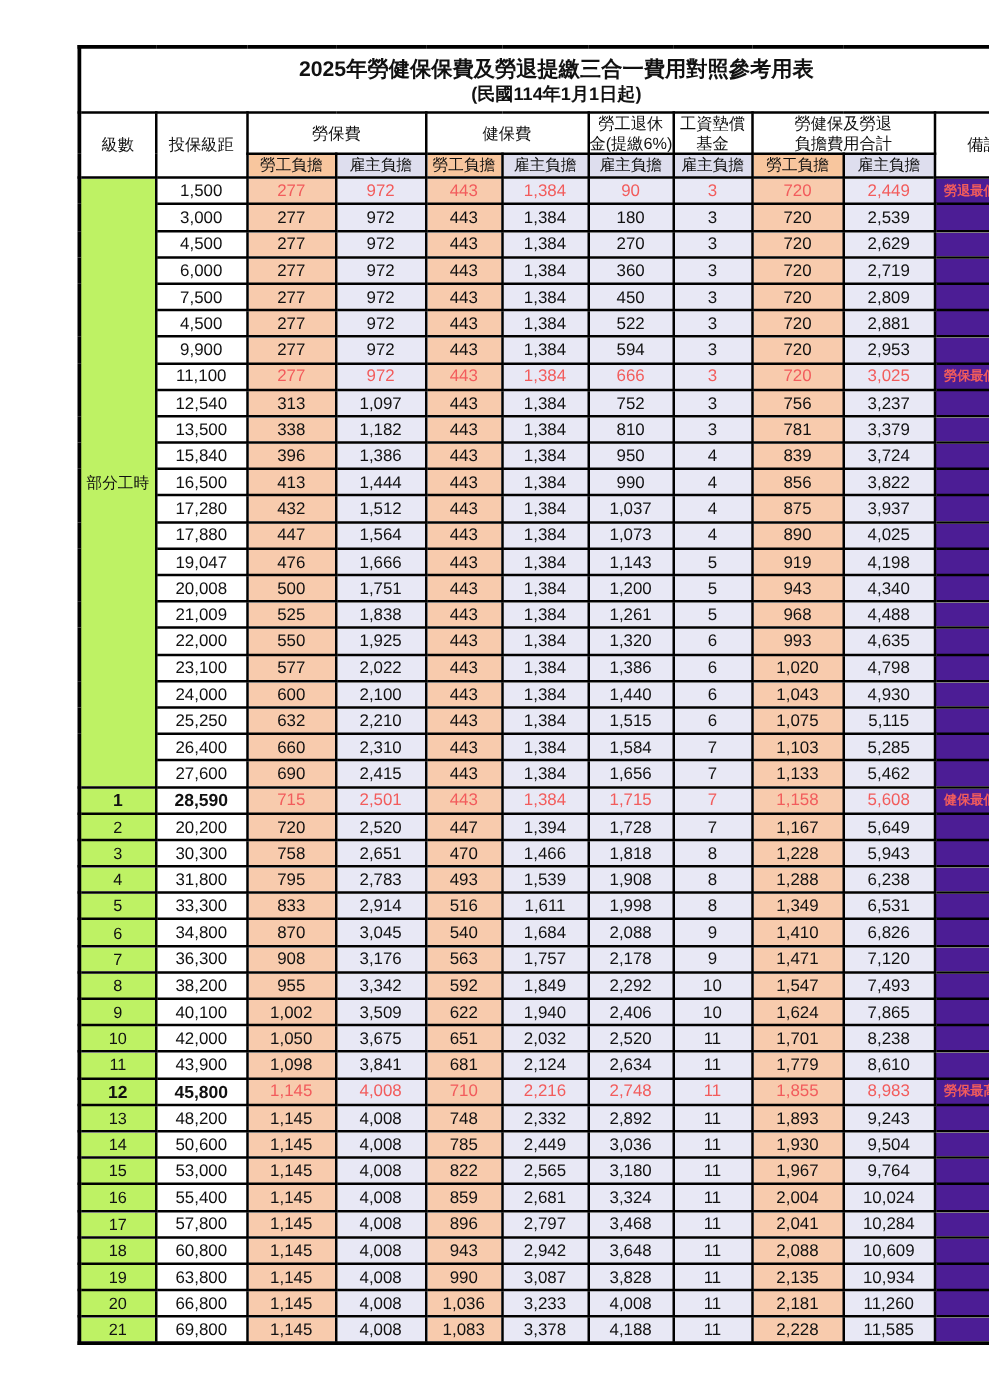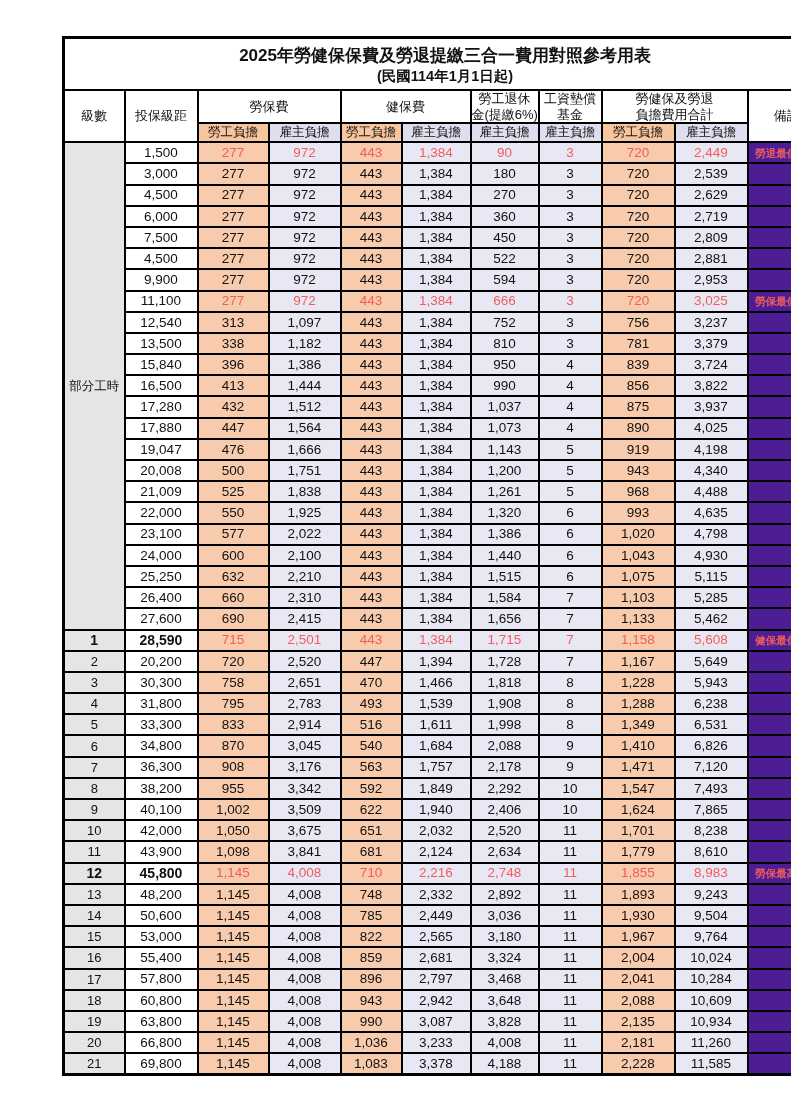--- a/index.html
+++ b/index.html
@@ -38,21 +38,21 @@
 
   thead th { font-weight: normal; background: #fff; }
   .hdr-top { height: 32px; font-size: 13px; line-height: 1.2; }
   .hdr-sub { height: 17px; font-size: 12.5px; margin-top: 16px; }
   .h-emp { background: #F8C69E; }
   .h-er  { background: #DEDEEE; }
 
   tbody td { height: 19.2px; font-size: 13.5px; line-height: 1; }
   .c-emp { background: #F8CBAD; }
   .c-er  { background: #E8E8F5; }
-  .grade   { background: #e5e5e5; font-size: 13px; }
+  .grade   { background: #bef264; font-size: 13px; }
   .bracket { background: #fff; }
   .remark  { background: #4c1d95; font-size: 10.5px; font-weight: bold; color: #F25C5C; }
   .red { color: #F25C5C; }
   .part-time { font-size: 12.5px; }
   tr.bold-row .grade, tr.bold-row .bracket { font-weight: bold; font-size: 14px; }
 </style>
 </head>
 <body>
 
 <div class="sheet">

